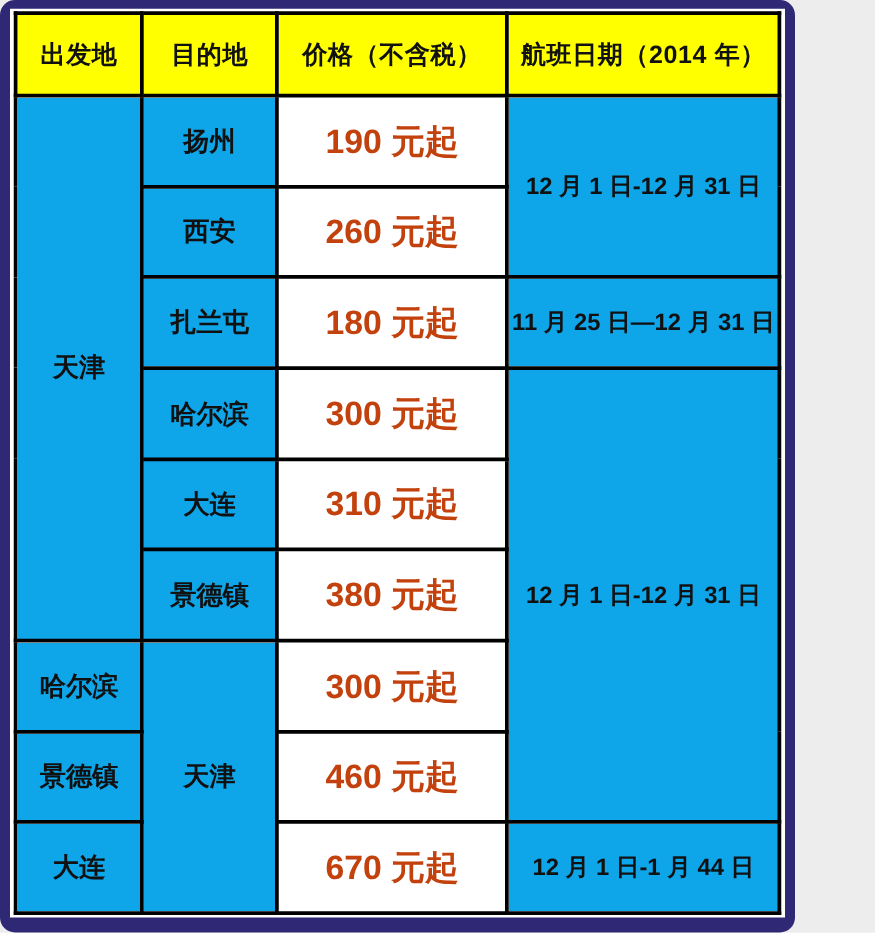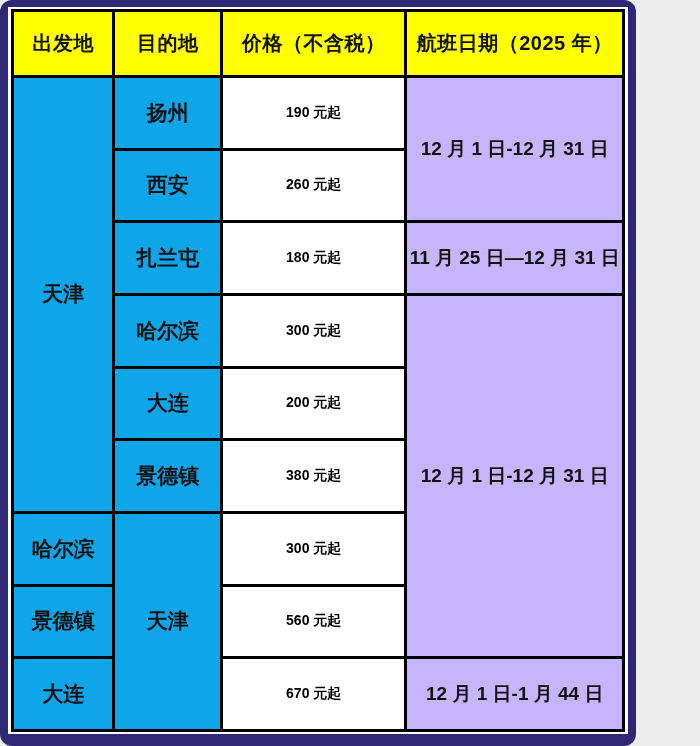--- a/index.html
+++ b/index.html
@@ -43,41 +43,41 @@
     overflow: hidden;
   }
   thead tr { height: 66px; }
   tbody tr { height: 72px; }
   th.hdr {
     background: #ffff00;
     font-size: 20px;
     letter-spacing: 0.5px;
   }
   td.city { font-size: 21px; background: #0ea5e9; }
-  td.price { font-size: 14px; color: #000000; background: #ffffff; }
-  td.date { font-size: 19px; background: #c4b5fd; white-space: nowrap; }
+  td.price { font-size: 27px; color: #c2410c; background: #ffffff; }
+  td.date { font-size: 19px; background: #0ea5e9; white-space: nowrap; }
 </style>
 </head>
 <body>
 
 <div class="frame">
   <div class="inner">
     <table class="price-table">
       <colgroup>
         <col style="width:16.6%">
         <col style="width:17.6%">
         <col style="width:30.2%">
         <col style="width:35.6%">
       </colgroup>
       <thead>
         <tr>
           <th class="hdr">出发地</th>
           <th class="hdr">目的地</th>
           <th class="hdr">价格（不含税）</th>
-          <th class="hdr">航班日期（2025 年）</th>
+          <th class="hdr">航班日期（2014 年）</th>
         </tr>
       </thead>
       <tbody>
         <tr>
           <td class="city" rowspan="6">天津</td>
           <td class="city">扬州</td>
           <td class="price">190 元起</td>
           <td class="date" rowspan="2">12 月 1 日-12 月 31 日</td>
         </tr>
         <tr>
@@ -89,34 +89,34 @@
           <td class="price">180 元起</td>
           <td class="date">11 月 25 日—12 月 31 日</td>
         </tr>
         <tr>
           <td class="city">哈尔滨</td>
           <td class="price">300 元起</td>
           <td class="date" rowspan="5">12 月 1 日-12 月 31 日</td>
         </tr>
         <tr>
           <td class="city">大连</td>
-          <td class="price">200 元起</td>
+          <td class="price">310 元起</td>
         </tr>
         <tr>
           <td class="city">景德镇</td>
           <td class="price">380 元起</td>
         </tr>
         <tr>
           <td class="city">哈尔滨</td>
           <td class="city" rowspan="3">天津</td>
           <td class="price">300 元起</td>
         </tr>
         <tr>
           <td class="city">景德镇</td>
-          <td class="price">560 元起</td>
+          <td class="price">460 元起</td>
         </tr>
         <tr>
           <td class="city">大连</td>
           <td class="price">670 元起</td>
           <td class="date">12 月 1 日-1 月 44 日</td>
         </tr>
       </tbody>
     </table>
   </div>
 </div>

